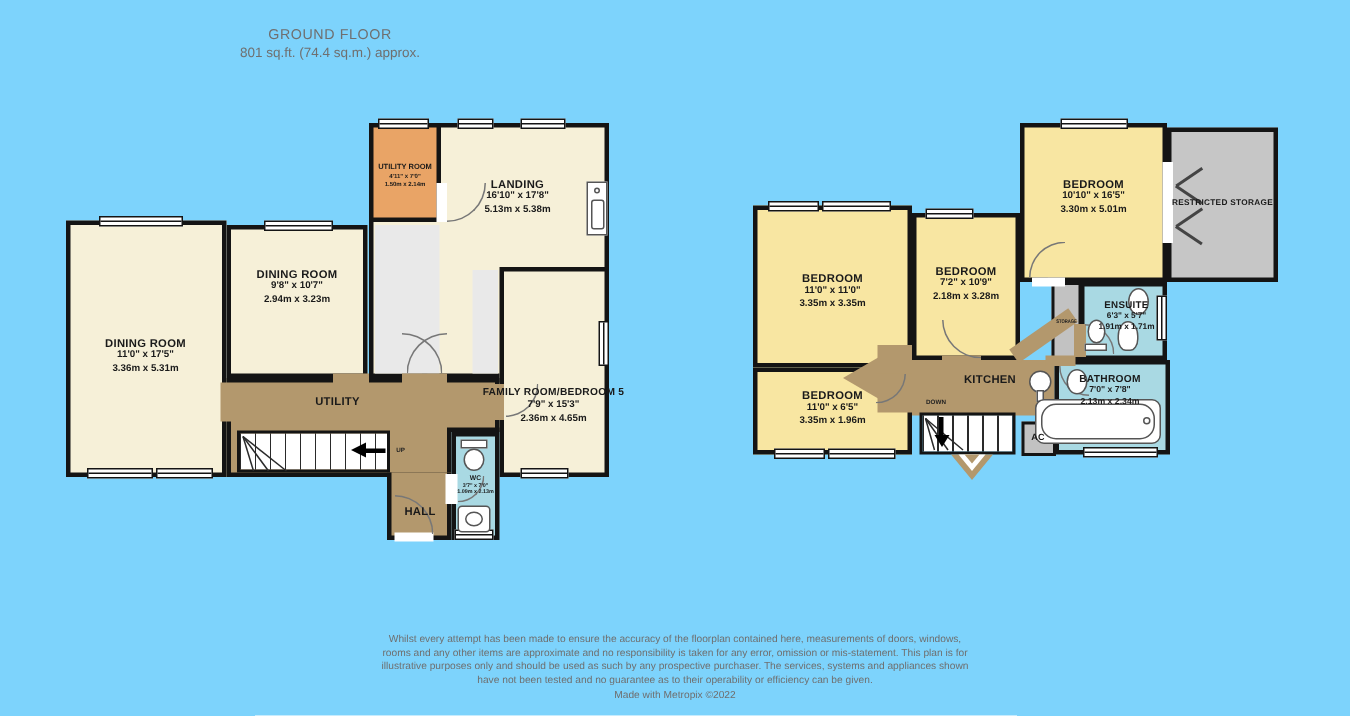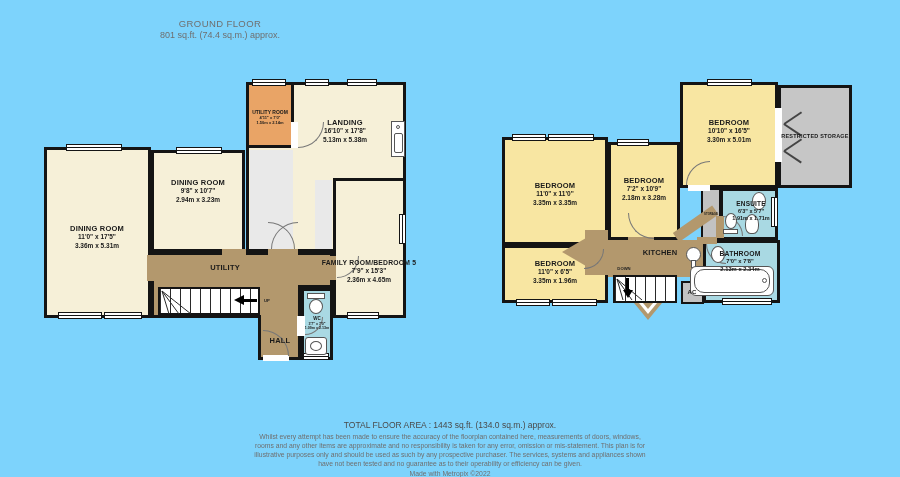--- a/index.html
+++ b/index.html
@@ -252,18 +252,17 @@
   <div class="rlabel" style="left:740px;top:261px;">
     <div class="rname" style="font-size:6.8px;">BATHROOM</div>
     <div class="rdim" style="font-size:5.8px;">7'0" x 7'8"</div>
     <div class="rdim" style="font-size:5.8px;">2.13m x 2.34m</div>
   </div>
   <div class="rlabel" style="left:692px;top:293px;">
     <div class="rname" style="font-size:6px;">AC</div>
   </div>
 
   <div class="footer" style="top:420px;">
-    <div class="total">TOTAL FLOOR AREA : 1443 sq.ft. (134.0 sq.m.) approx.</div>
     <div class="disclaimer">Whilst every attempt has been made to ensure the accuracy of the floorplan contained here, measurements of doors, windows, rooms and any other items are approximate and no responsibility is taken for any error, omission or mis-statement. This plan is for illustrative purposes only and should be used as such by any prospective purchaser. The services, systems and appliances shown have not been tested and no guarantee as to their operability or efficiency can be given.</div>
     <div class="credit">Made with Metropix ©2022</div>
   </div>
 
 </div>
 
 </body></html>

